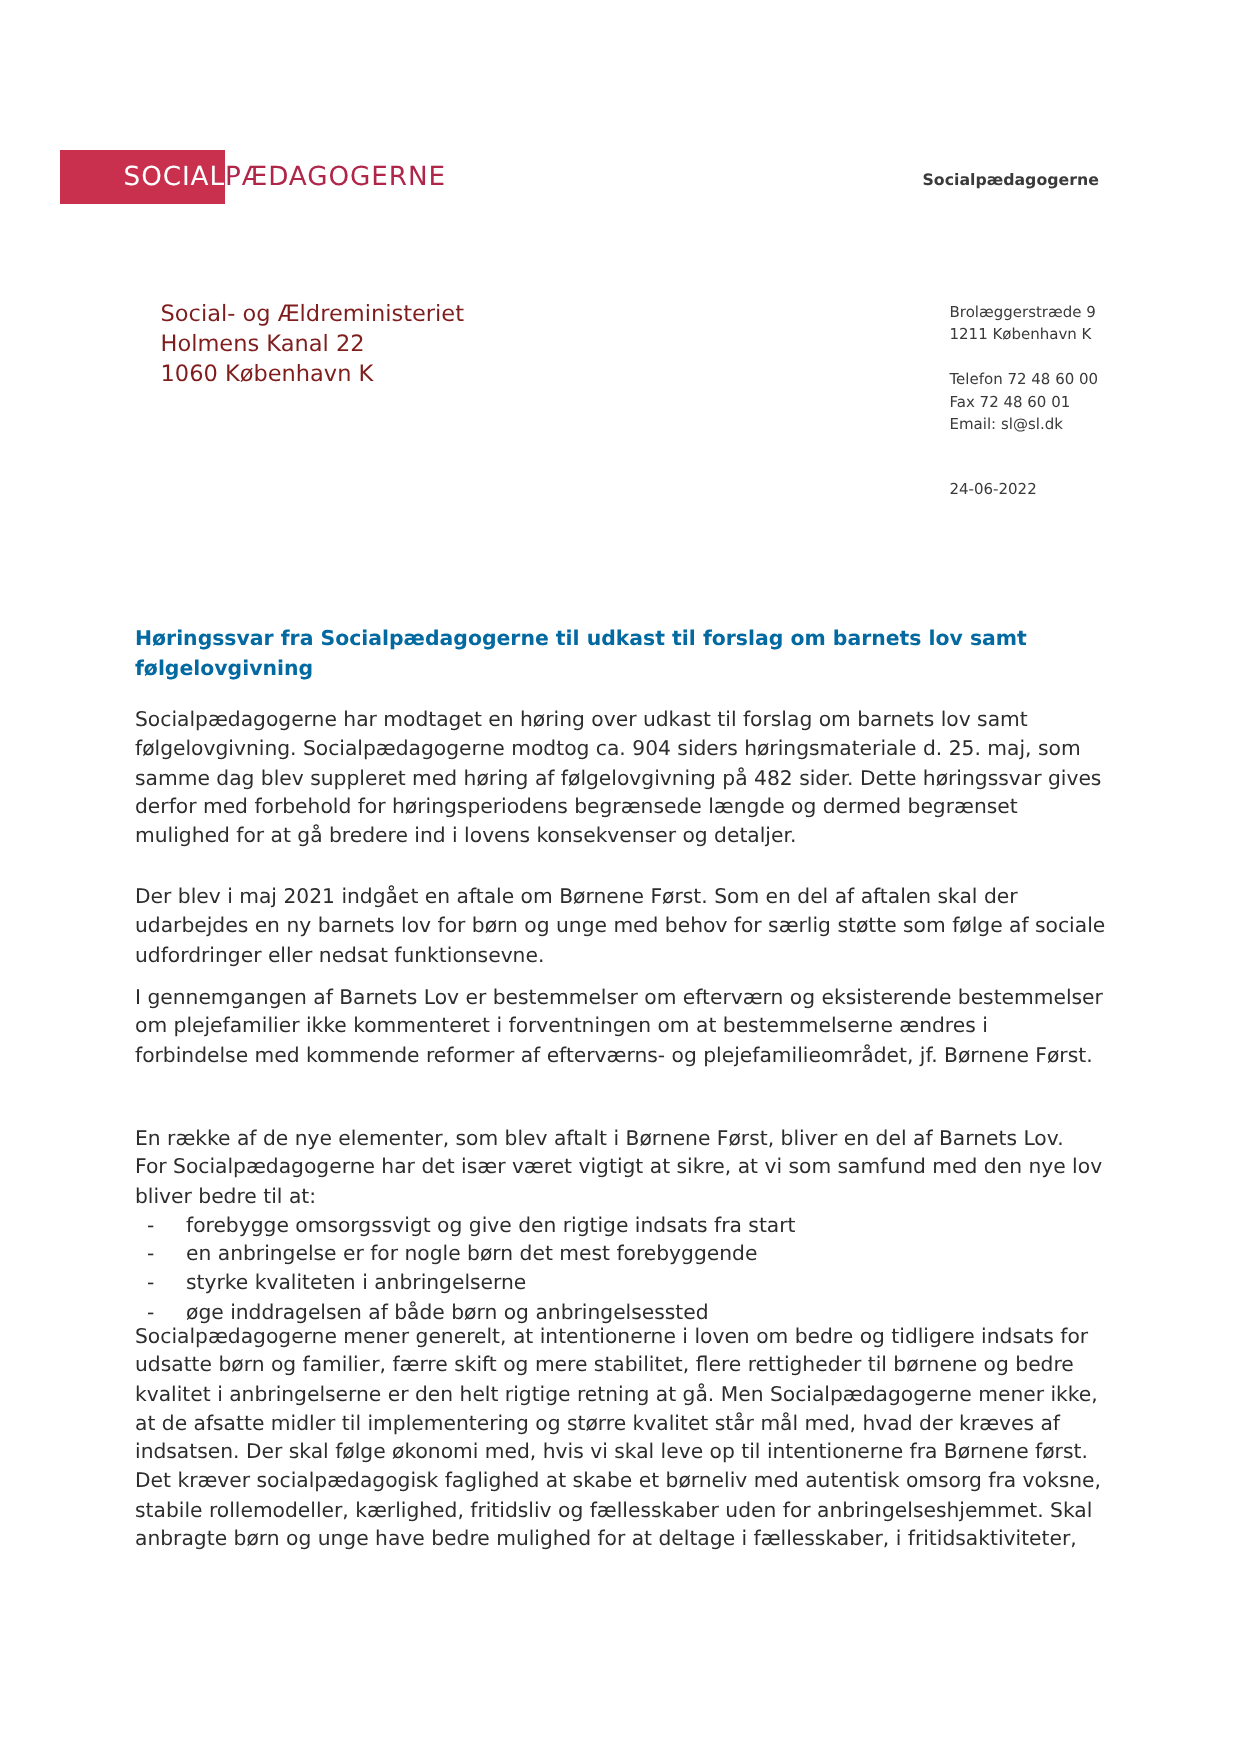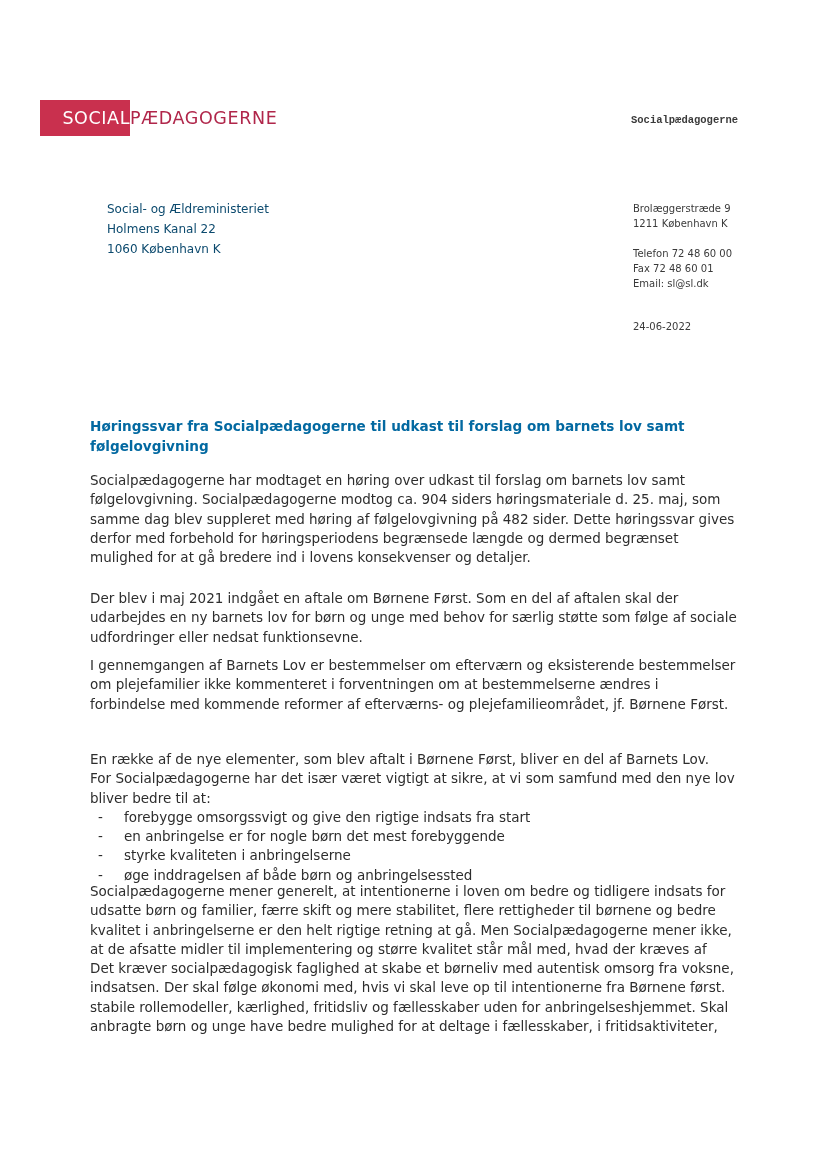--- a/index.html
+++ b/index.html
@@ -19,21 +19,21 @@
       position: absolute;
       left: 40px;
       top: 100px;
       height: 36px;
       display: flex;
       align-items: center;
     }
     .logo-box {
       background: #c9304e;
       height: 36px;
-      width: 90px;
+      width: 110px;
       display: flex;
       align-items: center;
       justify-content: flex-end;
       padding-right: 0px;
       box-sizing: border-box;
     }
     .logo-social {
       color: #ffffff;
       font-family: "DejaVu Sans", sans-serif;
       font-size: 17.5px;
@@ -44,34 +44,33 @@
     }
     .logo-paed {
       color: #b0264a;
       font-family: "DejaVu Sans", sans-serif;
       font-size: 17.5px;
       letter-spacing: 0.6px;
       line-height: 36px;
     }
     .header-org {
       position: absolute;
-      left: 631px;
+      left: 615px;
       top: 114px;
       font-size: 10.5px;
       font-weight: bold;
       color: #3a3a3a;
-      font-family: Liberation Mono, monospace;
     }
     .recipient {
       position: absolute;
       left: 107px;
       top: 199px;
-      font-size: 12px;
+      font-size: 15px;
       line-height: 20px;
-      color: #0c4a6e;
+      color: #7f1d1d;
     }
     .sender {
       position: absolute;
       left: 633px;
       top: 201px;
       font-size: 10px;
       line-height: 15px;
       color: #3a3a3a;
     }
     .sender .gap { height: 15px; }
@@ -181,17 +180,17 @@
     <li><span class="dash">-</span><span>styrke kvaliteten i anbringelserne</span></li>
     <li><span class="dash">-</span><span>øge inddragelsen af både børn og anbringelsessted</span></li>
   </ul>
 </div>
 
 <div class="body-text p5">
   <span class="line">Socialpædagogerne mener generelt, at intentionerne i loven om bedre og tidligere indsats for</span>
   <span class="line">udsatte børn og familier, færre skift og mere stabilitet, flere rettigheder til børnene og bedre</span>
   <span class="line">kvalitet i anbringelserne er den helt rigtige retning at gå. Men Socialpædagogerne mener ikke,</span>
   <span class="line">at de afsatte midler til implementering og større kvalitet står mål med, hvad der kræves af</span>
+  <span class="line">indsatsen. Der skal følge økonomi med, hvis vi skal leve op til intentionerne fra Børnene først.</span>
   <span class="line">Det kræver socialpædagogisk faglighed at skabe et børneliv med autentisk omsorg fra voksne,</span>
-  <span class="line">indsatsen. Der skal følge økonomi med, hvis vi skal leve op til intentionerne fra Børnene først.</span>
   <span class="line">stabile rollemodeller, kærlighed, fritidsliv og fællesskaber uden for anbringelseshjemmet. Skal</span>
   <span class="line">anbragte børn og unge have bedre mulighed for at deltage i fællesskaber, i fritidsaktiviteter,</span>
 </div>
 
 </body></html>

